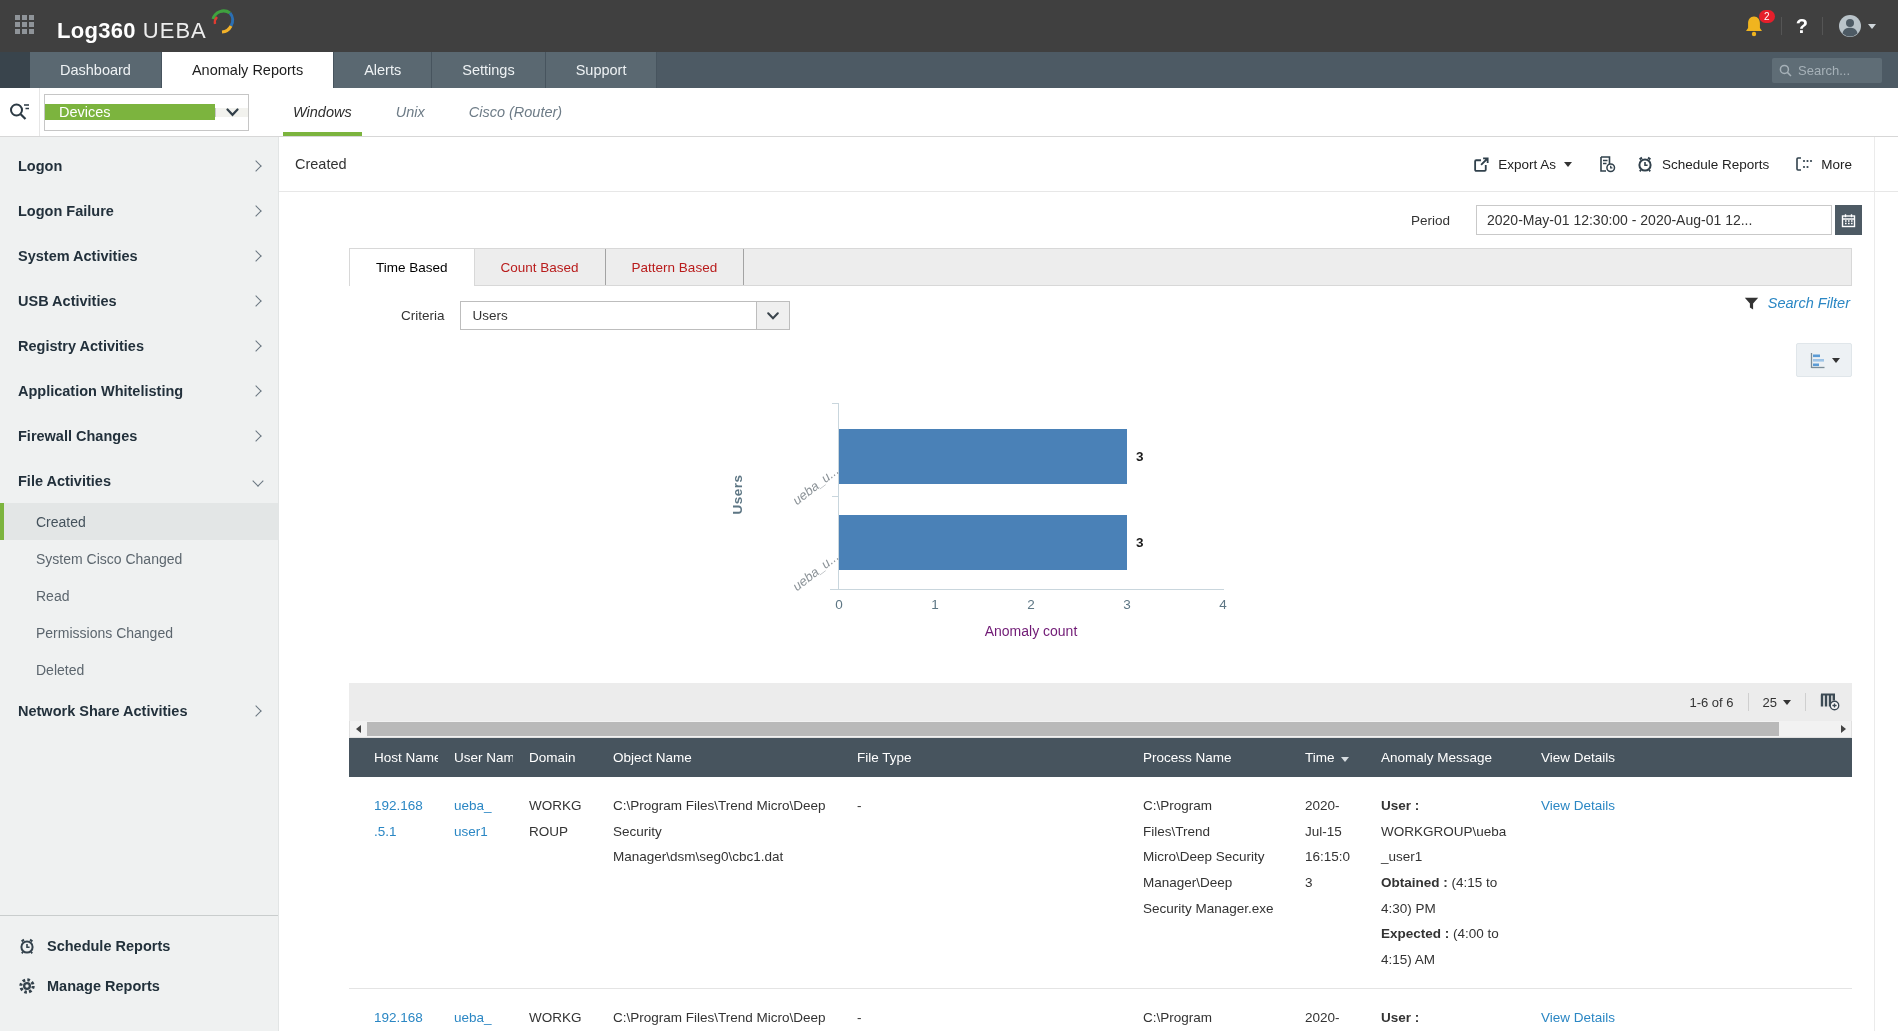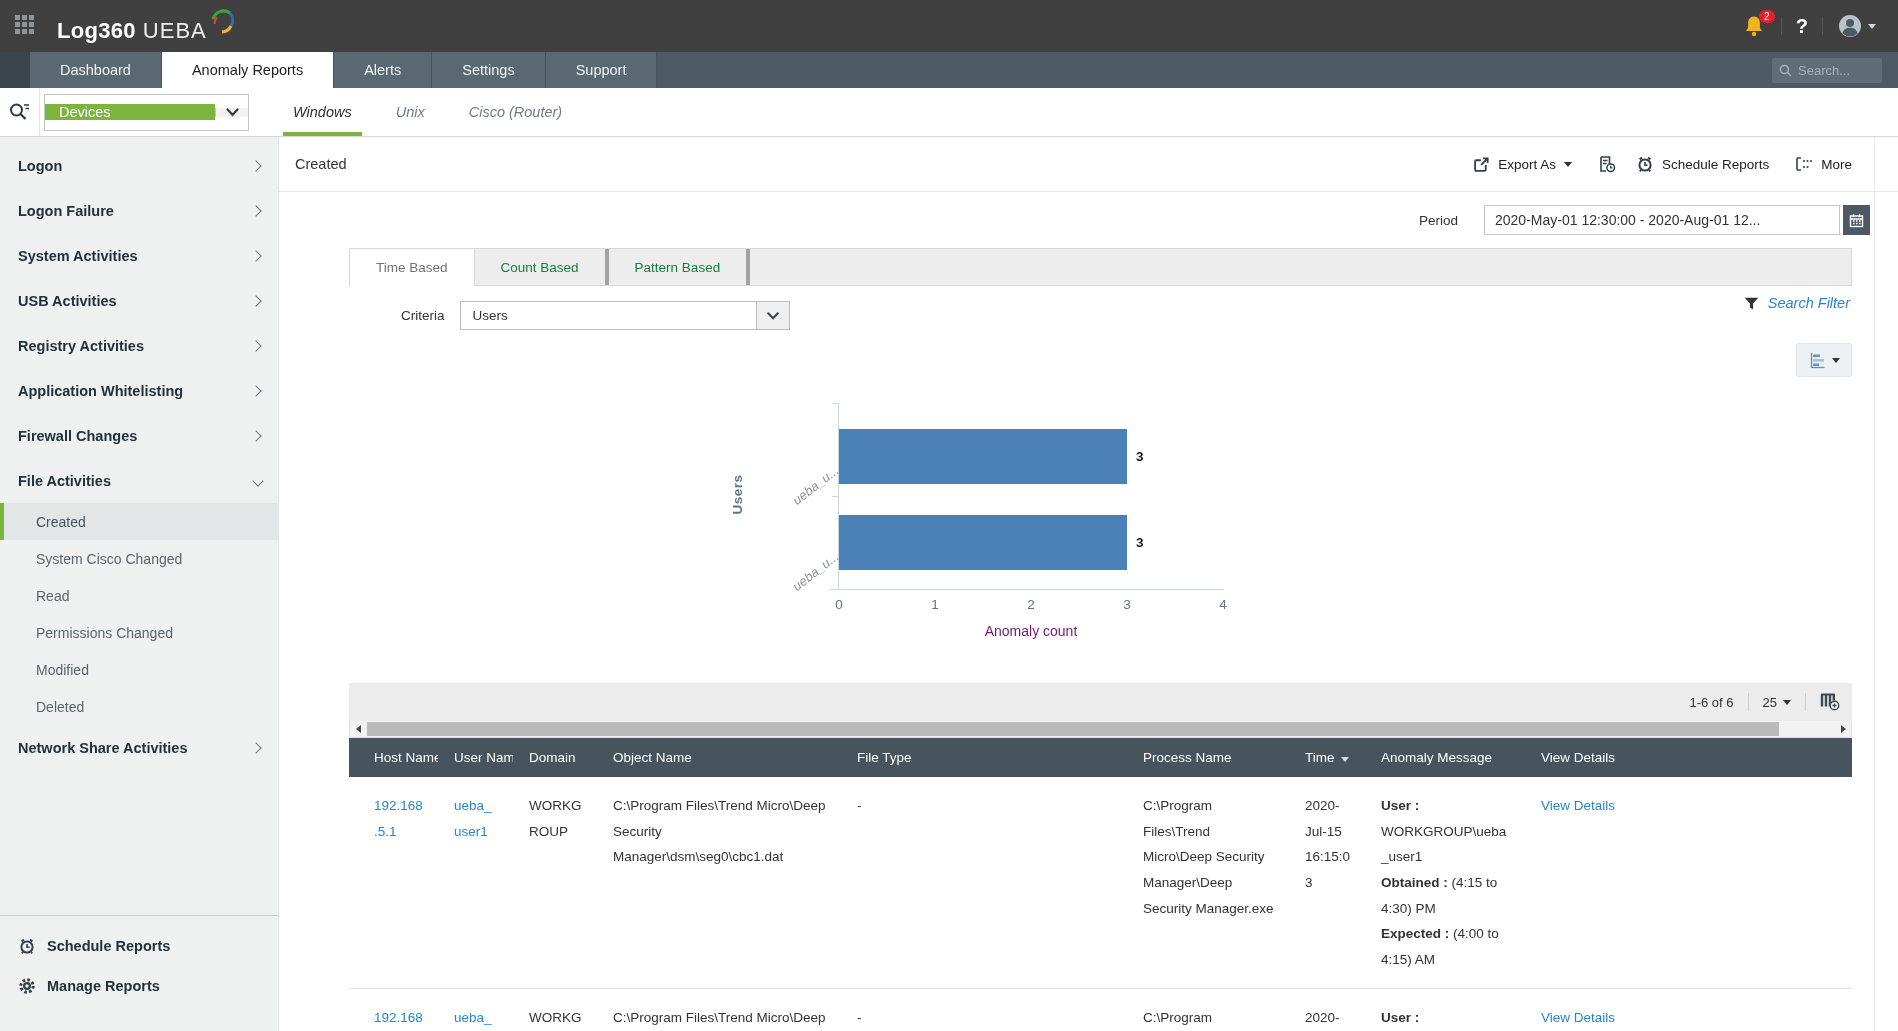--- a/index.html
+++ b/index.html
@@ -82,33 +82,33 @@
 
   .report-header { height:55px; border-bottom:1px solid #e7e7e7; display:flex; align-items:center; }
   .report-title { margin-left:16px; font-size:14.5px; color:#333; }
   .actions { margin-left:auto; margin-right:46px; display:flex; align-items:center; }
   .act { display:flex; align-items:center; gap:8px; cursor:pointer; }
   .act .alabel { font-size:13.5px; color:#222; }
   .caret-down-d { width:0; height:0; border-left:4px solid transparent; border-right:4px solid transparent;
     border-top:5px solid #333; }
   .gap26 { width:26px; } .gap20 { width:20px; }
 
-  .period-row { height:56px; display:flex; align-items:center; justify-content:flex-end; padding-right:28px; }
+  .period-row { height:56px; display:flex; align-items:center; justify-content:flex-end; padding-right:36px; }
   .period-label { font-size:13.5px; color:#333; margin-right:26px; }
   .period-input { width:356px; height:30px; border:1px solid #c9c9c9; padding:0 10px;
     font-size:14px; color:#333; font-family:"Liberation Sans",sans-serif; }
   .cal-btn { width:27px; height:30px; background:#4d5a64; margin-left:3px; border:0;
     display:flex; align-items:center; justify-content:center; cursor:pointer; }
 
   .content { margin-left:70px; margin-right:46px; }
 
   .tabstrip { display:flex; background:#ededed; border:1px solid #d8d8d8; height:38px; }
-  .vtab { padding:0 26px; display:flex; align-items:center; font-size:13.5px; color:#15803d;
-    border-right:4px solid #a3a3a3; cursor:pointer; }
-  .vtab.active { background:#fff; margin:-1px 0 -1px -1px; border:1px solid #d8d8d8; border-bottom:0; color:#737373; }
+  .vtab { padding:0 26px; display:flex; align-items:center; font-size:13.5px; color:#b91c1c;
+    border-right:1px solid #a3a3a3; cursor:pointer; }
+  .vtab.active { background:#fff; margin:-1px 0 -1px -1px; border:1px solid #d8d8d8; border-bottom:0; color:#000000; }
 
   .filter-row { position:relative; margin-top:9px; height:34px; }
   .criteria { position:absolute; left:52px; top:6px; display:flex; align-items:center; }
   .criteria-label { font-size:13.5px; color:#333; margin-right:15px; }
   .select-box { width:330px; height:29px; border:1px solid #bdbdbd; background:#fff;
     display:flex; align-items:center; cursor:pointer; }
   .select-box .sval { flex:1; padding-left:12px; font-size:13.5px; color:#333; }
   .select-chev { width:33px; height:100%; background:#efefef; border-left:1px solid #bdbdbd;
     display:flex; align-items:center; justify-content:center; }
   .search-filter { position:absolute; right:2px; top:0; display:flex; align-items:center; gap:9px; cursor:pointer; }
@@ -285,23 +285,20 @@
       <span class="lbl">Created</span>
     </div>
     <div class="side-sub">
       <span class="lbl">System Cisco Changed</span>
     </div>
     <div class="side-sub">
       <span class="lbl">Read</span>
     </div>
     <div class="side-sub">
       <span class="lbl">Permissions Changed</span>
-    </div>
-    <div class="side-sub">
-      <span class="lbl">Modified</span>
     </div>
     <div class="side-sub">
       <span class="lbl">Deleted</span>
     </div>
     <div class="side-item">
       <span class="lbl">Network Share Activities</span>
       <span class="chev right"></span>
     </div>
 
     <div class="side-footer">

